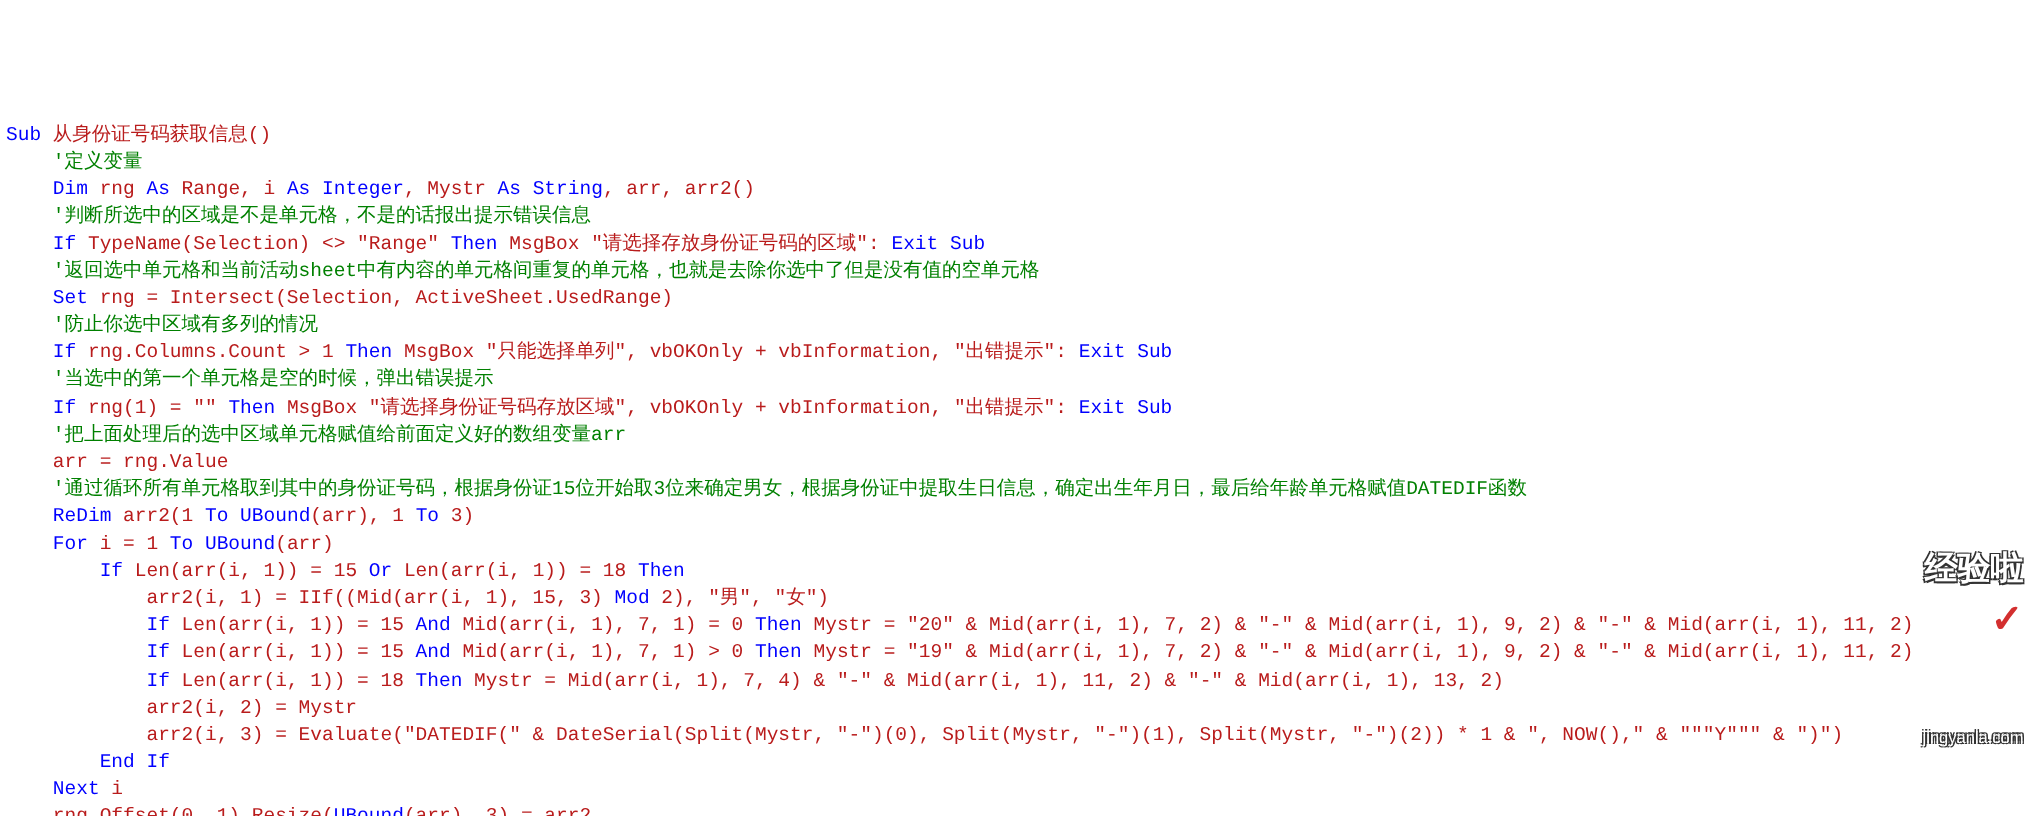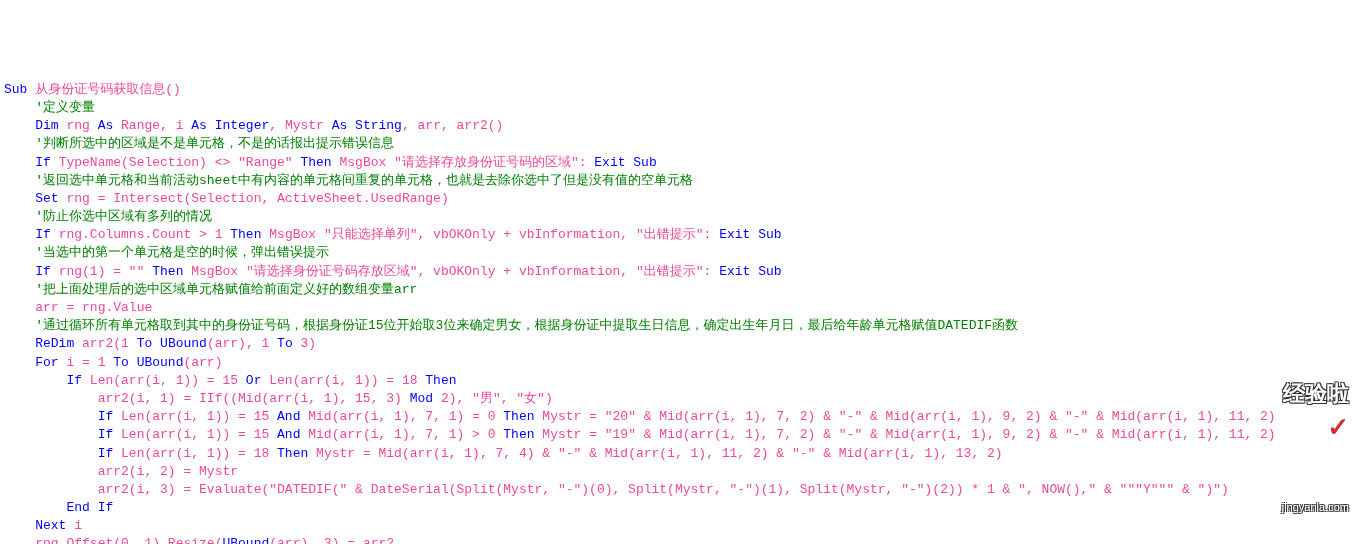--- a/index.html
+++ b/index.html
@@ -11,24 +11,24 @@
       padding: 8px 4px;
       white-space: pre;
       position: relative;
       width: 1359px;
       height: 544px;
       overflow: hidden;
     }
     .line { display: block; }
     .kw { color: #0000FF; text-align: center; }
     .cm { color: #008000; }
-    .txt { color: #ec4899; }
+    .txt { color: #b91c1c; }
     .watermark {
       position: absolute;
-      bottom: 10px;
+      bottom: 25px;
       right: 10px;
       text-align: right;
       font-family: Arial, sans-serif;
     }
     .wm-main {
       font-size: 22px;
       font-weight: bold;
       color: #fff;
       text-shadow: -1px -1px 0 #333, 1px -1px 0 #333, -1px 1px 0 #333, 1px 1px 0 #333;
     }

